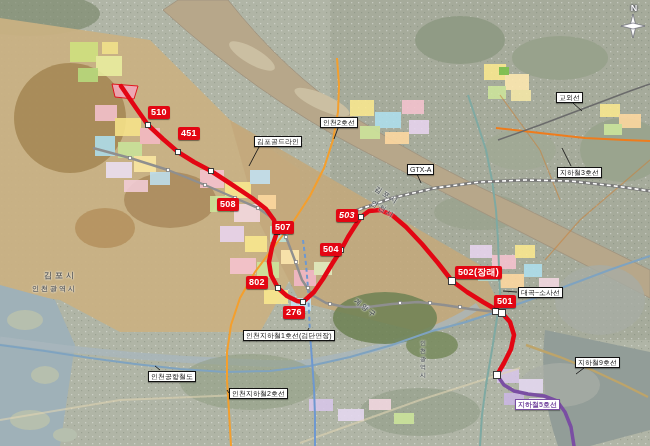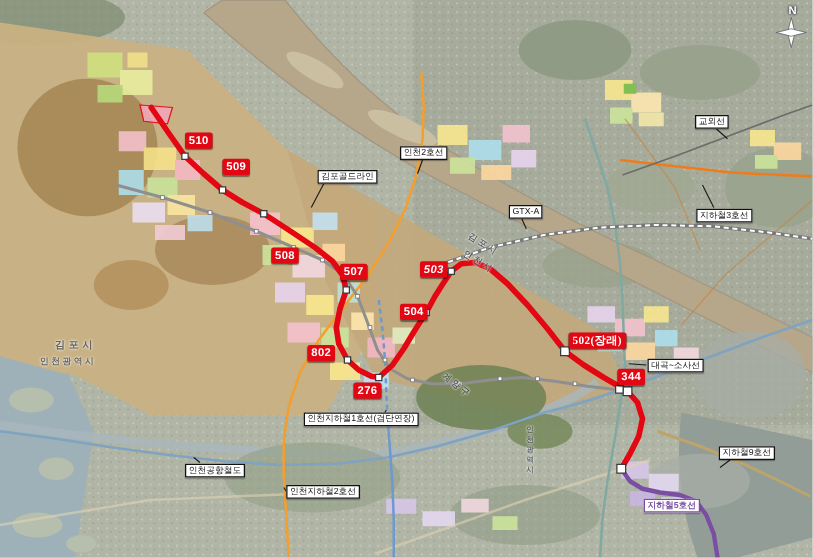--- a/index.html
+++ b/index.html
@@ -235,29 +235,29 @@
       <path class="ptr" d="M552,407 L548,399"></path>
     </g>
 
     <g>
       <path d="M633,14 L636,26 L633,38 L630,26 Z" fill="#fff" stroke="#556" stroke-width=".6"></path>
       <path d="M621,26 L633,23 L645,26 L633,29 Z" fill="#fff" stroke="#556" stroke-width=".6"></path>
     </g>
   </svg>
 
   <div class="station-badge" style="left:148px;top:106px;">510</div>
-  <div class="station-badge" style="left:178px;top:127px;">509</div>
+  <div class="station-badge" style="left:178px;top:127px;">451</div>
   <div class="station-badge" style="left:217px;top:150px;margin-top:48px;">508</div>
-  <div class="station-badge" style="left:272px;top:211px;">507</div>
+  <div class="station-badge" style="left:272px;top:221px;">507</div>
   <div class="station-badge" style="left:246px;top:276px;">802</div>
   <div class="station-badge" style="left:283px;top:306px;">276</div>
   <div class="station-badge" style="left:320px;top:243px;">504</div>
   <div class="station-badge" style="left:336px;top:209px;font-style:italic;">503</div>
-  <div class="station-badge" style="left:455px;top:266px;font-family:Liberation Serif, serif;">502(장래)</div>
-  <div class="station-badge" style="left:494px;top:295px;">344</div>
+  <div class="station-badge" style="left:455px;top:266px;">502(장래)</div>
+  <div class="station-badge" style="left:494px;top:295px;">501</div>
 
   <div class="map-label" style="left:320px;top:117px;">인천2호선</div>
   <div class="map-label" style="left:254px;top:136px;">김포골드라인</div>
   <div class="map-label" style="left:407px;top:164px;">GTX-A</div>
   <div class="map-label" style="left:556px;top:92px;">교외선</div>
   <div class="map-label" style="left:557px;top:167px;">지하철3호선</div>
   <div class="map-label" style="left:518px;top:287px;">대곡~소사선</div>
   <div class="map-label" style="left:575px;top:357px;">지하철9호선</div>
   <div class="map-label" style="left:243px;top:330px;">인천지하철1호선(검단연장)</div>
   <div class="map-label" style="left:148px;top:371px;">인천공항철도</div>

